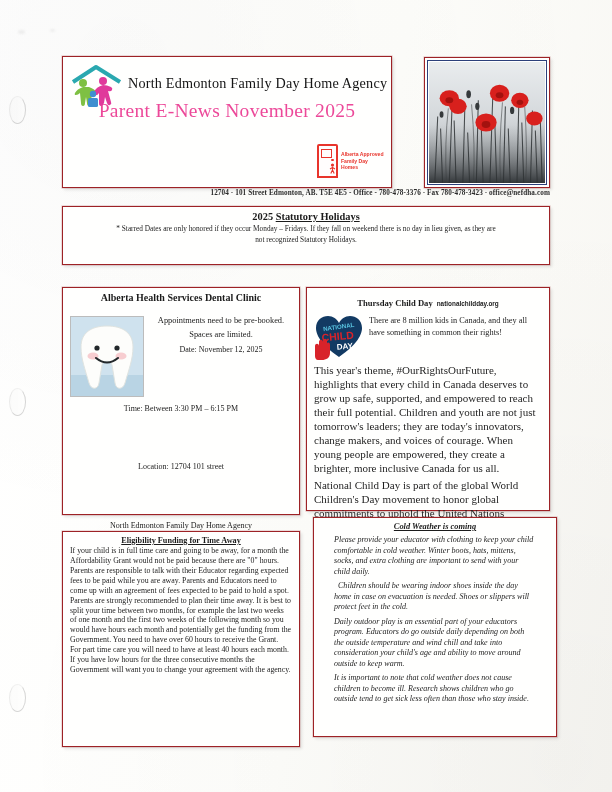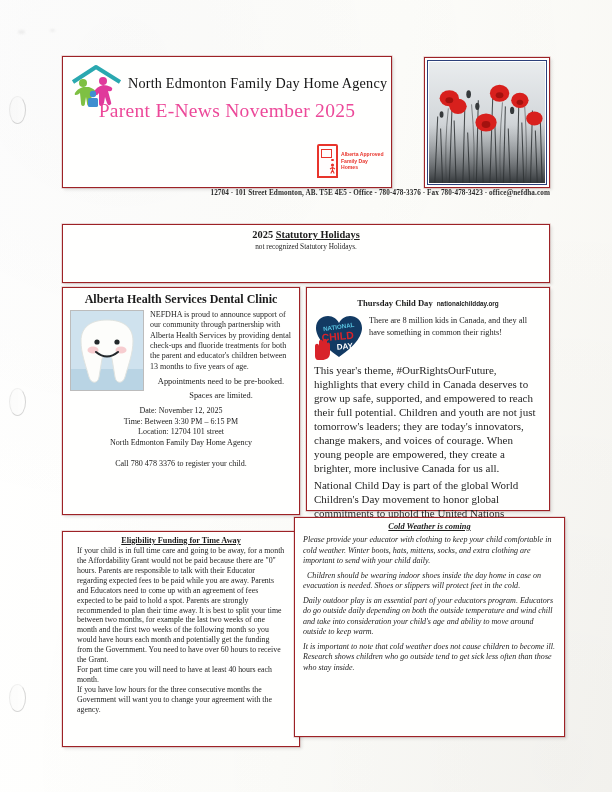--- a/index.html
+++ b/index.html
@@ -82,49 +82,49 @@
     border:1.2px solid #9d2226;background:#fff;padding:2px;}
   #poppy-inner{width:100%;height:100%;border:1.4px solid #2b3f7a;box-sizing:border-box;padding:1px;}
   #poppy-art{width:100%;height:100%;display:block;}
   
   #contact-line{
     position:absolute;left:62px;top:189px;width:488px;
     text-align:right;font-size:7.2px;font-weight:bold;color:#2a2a2a;
     letter-spacing:.1px;
   }
   
-  #holidays-frame{left:62px;top:224px;width:488px;height:59px;padding:4px 10px;}
+  #holidays-frame{left:62px;top:206px;width:488px;height:59px;padding:4px 10px;}
   #holidays-title{font-size:10.4px;font-weight:bold;text-align:center;margin-bottom:2px;}
   .hol-line{font-size:7.3px;text-align:center;line-height:1.45;color:#232323;}
   
   #dental-frame{left:62px;top:287px;width:238px;height:228px;padding:4px 7px;}
-  #dental-title{font-size:12px;font-weight:bold;text-align:center;margin-bottom:3px;}
+  #dental-title{font-size:10px;font-weight:bold;text-align:center;margin-bottom:13px;}
   #tooth-photo{
     float:left;width:72px;height:79px;margin:0 6px 2px 0;
     border:1px solid #bcbcbc;
   }
   #dental-intro{font-size:8px;line-height:1.29;color:#1f1f1f;}
   .dental-bold{font-size:8.4px;font-weight:normal;text-align:center;margin:5px 0 0;}
-  .dental-det{font-size:8px;text-align:center;line-height:1.33;}
+  .dental-det{font-size:8px;text-align:center;line-height:1.33;margin-top:48px;}
   #dental-call{font-size:8.1px;text-align:center;margin-top:11px;}
   
   #ncd-frame{left:306px;top:287px;width:244px;height:224px;padding:4px 7px;}
   #ncd-head{text-align:center;margin-bottom:2px;}
   #ncd-title{font-size:8.6px;font-weight:bold;}
   #ncd-url{font-size:6.4px;font-weight:bold;font-family:"Liberation Sans",sans-serif;}
   #ncd-top{display:flex;gap:5px;align-items:flex-start;}
   #ncd-logo{width:50px;height:48px;flex:none;}
   #ncd-tagline{font-size:8.3px;line-height:1.45;color:#1d1d1d;padding-top:3px;}
   .ncd-p{font-size:11px;line-height:1.275;margin-top:3px;color:#1f1f1f;}
   
-  #elig-frame{left:62px;top:531px;width:238px;height:216px;padding:4px 14px;}
+  #elig-frame{left:62px;top:531px;width:238px;height:216px;padding:4px 7px;}
   #elig-title{font-size:8.2px;font-weight:bold;text-align:center;margin-bottom:1px;}
   .elig-p{font-size:7.85px;line-height:1.265;color:#1d1d1d;}
   
-  #cold-frame{left:294px;top:517px;width:271px;height:220px;padding:4px 8px;}
+  #cold-frame{left:313px;top:517px;width:244px;height:220px;padding:4px 20px;}
   #cold-title{font-size:8.4px;font-weight:bold;font-style:italic;text-align:center;margin-bottom:4px;}
   .cold-p{font-size:8.05px;font-style:italic;line-height:1.305;margin-bottom:4px;color:#1d1d1d;}
   .indent{text-indent:4px;}
 </style>
 </head>
 <body>
 
 <div id="scan"></div>
 <div class="punch" style="top:96px"></div>
 <div class="punch" style="top:388px"></div>
@@ -229,38 +229,38 @@
     </svg>
   </div>
 </div>
 
 <div id="contact-line">12704 - 101 Street Edmonton, AB. T5E 4E5  - Office - 780-478-3376 - Fax 780-478-3423 - office@nefdha.com</div>
 
 <div class="frame" id="holidays-frame">
   <div id="holidays-title">
     <span>2025 </span><span class="u">Statutory Holidays</span>
   </div>
+  <div class="hol-line">* Starred Dates are only honored if they occur Monday – Fridays.  If they fall on weekend there is no day in lieu given, as they are</div>
   <div class="hol-line">not recognized Statutory Holidays.</div>
 </div>
 
 <div class="frame" id="dental-frame">
   <div id="dental-title">Alberta Health Services Dental Clinic</div>
 
   <svg id="tooth-photo" viewBox="0 0 72 79">
     <rect width="72" height="79" fill="#cfe2ee"></rect>
     <rect y="58" width="72" height="21" fill="#b9d4e4"></rect>
     <path d="M36 9 C20 9 10 16 10 30 C10 42 14 52 18 66 C20 73 27 73 28 66 L31 48 C32 43 40 43 41 48 L44 66 C45 73 52 73 54 66 C58 52 62 42 62 30 C62 16 52 9 36 9 Z" fill="#fdfdfb" stroke="#dfe3e0" stroke-width="1"></path>
     <ellipse cx="22" cy="39" rx="5.5" ry="3.6" fill="#f6c4c8" opacity=".85"></ellipse>
     <ellipse cx="50" cy="39" rx="5.5" ry="3.6" fill="#f6c4c8" opacity=".85"></ellipse>
     <circle cx="26" cy="31" r="2.6" fill="#23282b"></circle>
     <circle cx="46" cy="31" r="2.6" fill="#23282b"></circle>
     <path d="M25 41 Q36 50 47 41" stroke="#23282b" stroke-width="2.1" fill="none" stroke-linecap="round"></path>
   </svg>
 
-  <div id="dental-intro">NEFDHA is proud to announce support of our community through partnership with Alberta Health Services by providing dental check-ups and fluoride treatments for both the parent and educator's children between 13 months to five years of age.</div>
   <div class="dental-bold">Appointments need to be pre-booked.</div>
   <div class="dental-bold">Spaces are limited.</div>
   <div class="dental-det" style="margin-top:6px">Date:  November 12, 2025</div>
   <div class="dental-det">Time:  Between 3:30 PM – 6:15 PM</div>
   <div class="dental-det">Location: 12704 101 street</div>
   <div class="dental-det">North Edmonton Family Day Home Agency</div>
   <div id="dental-call">Call 780 478 3376 to register your child.</div>
 </div>
 
 <div class="frame" id="ncd-frame">

